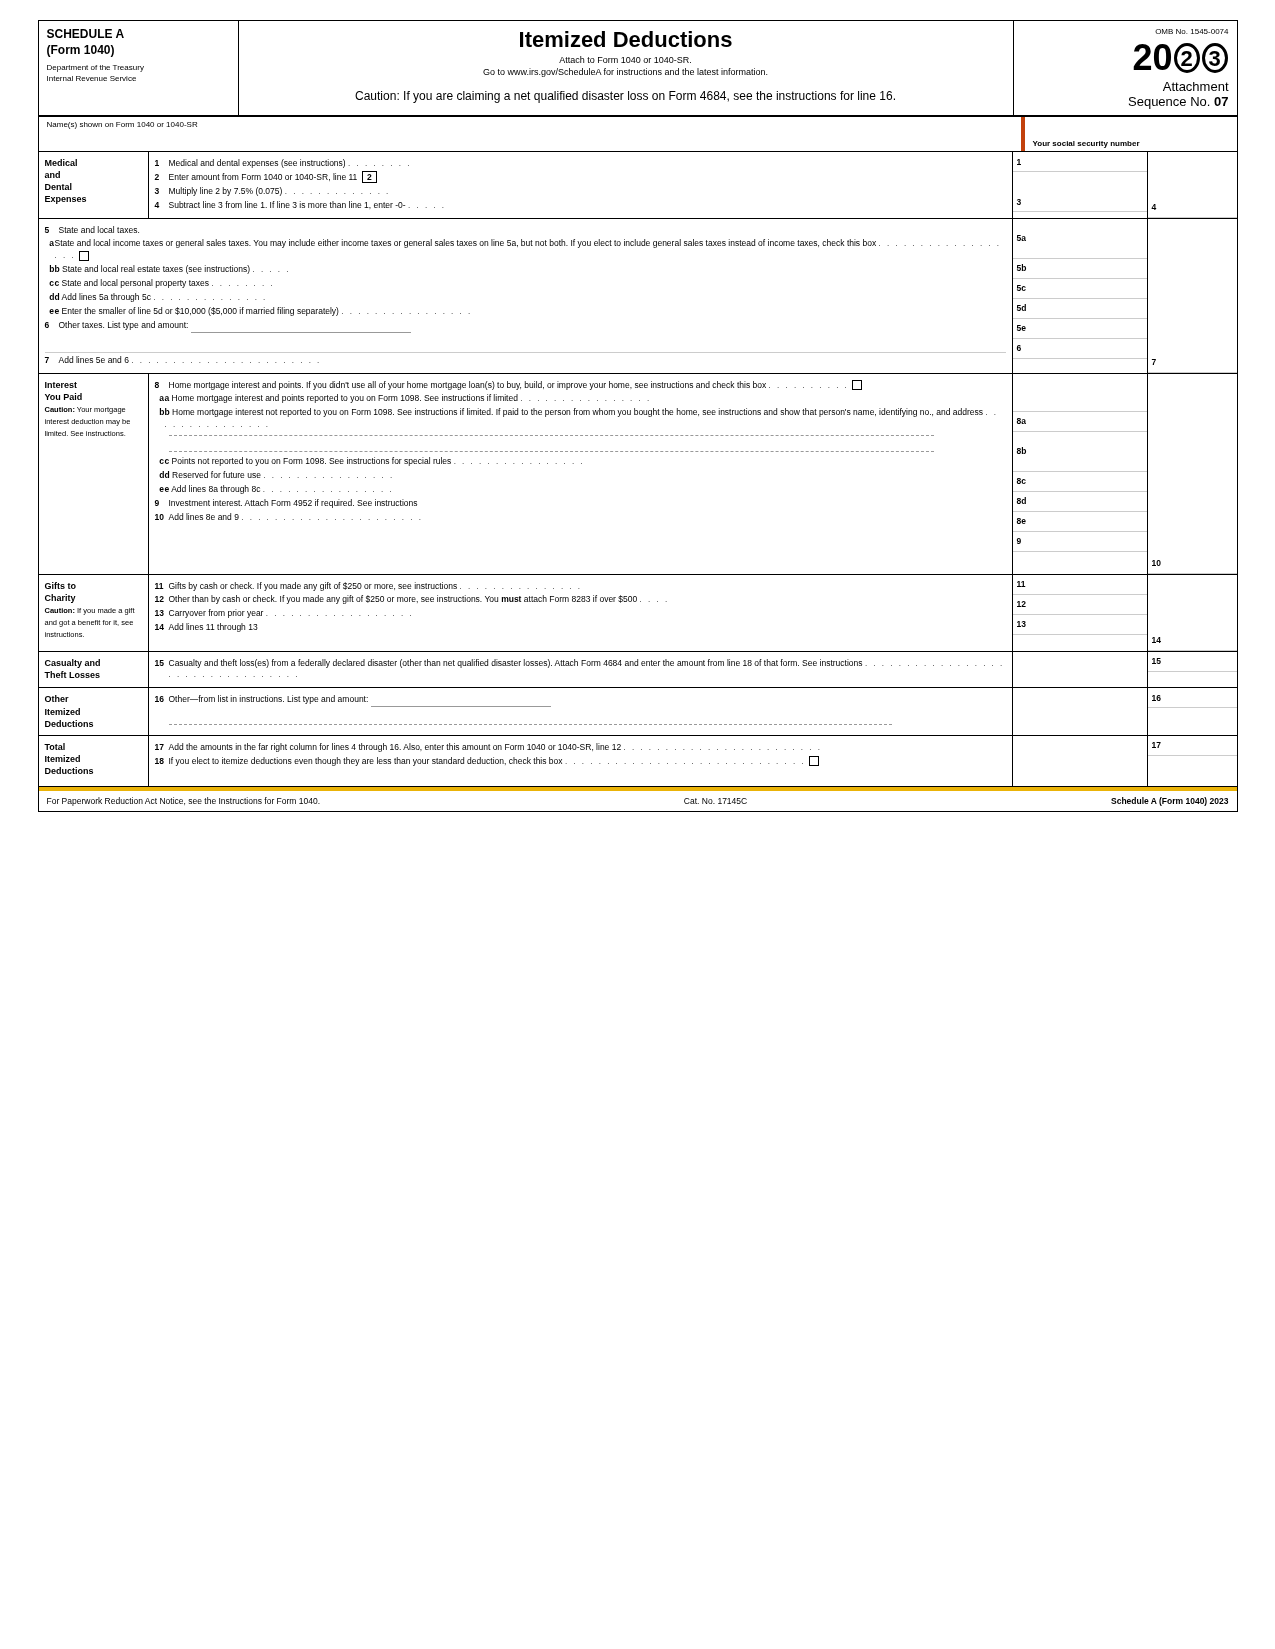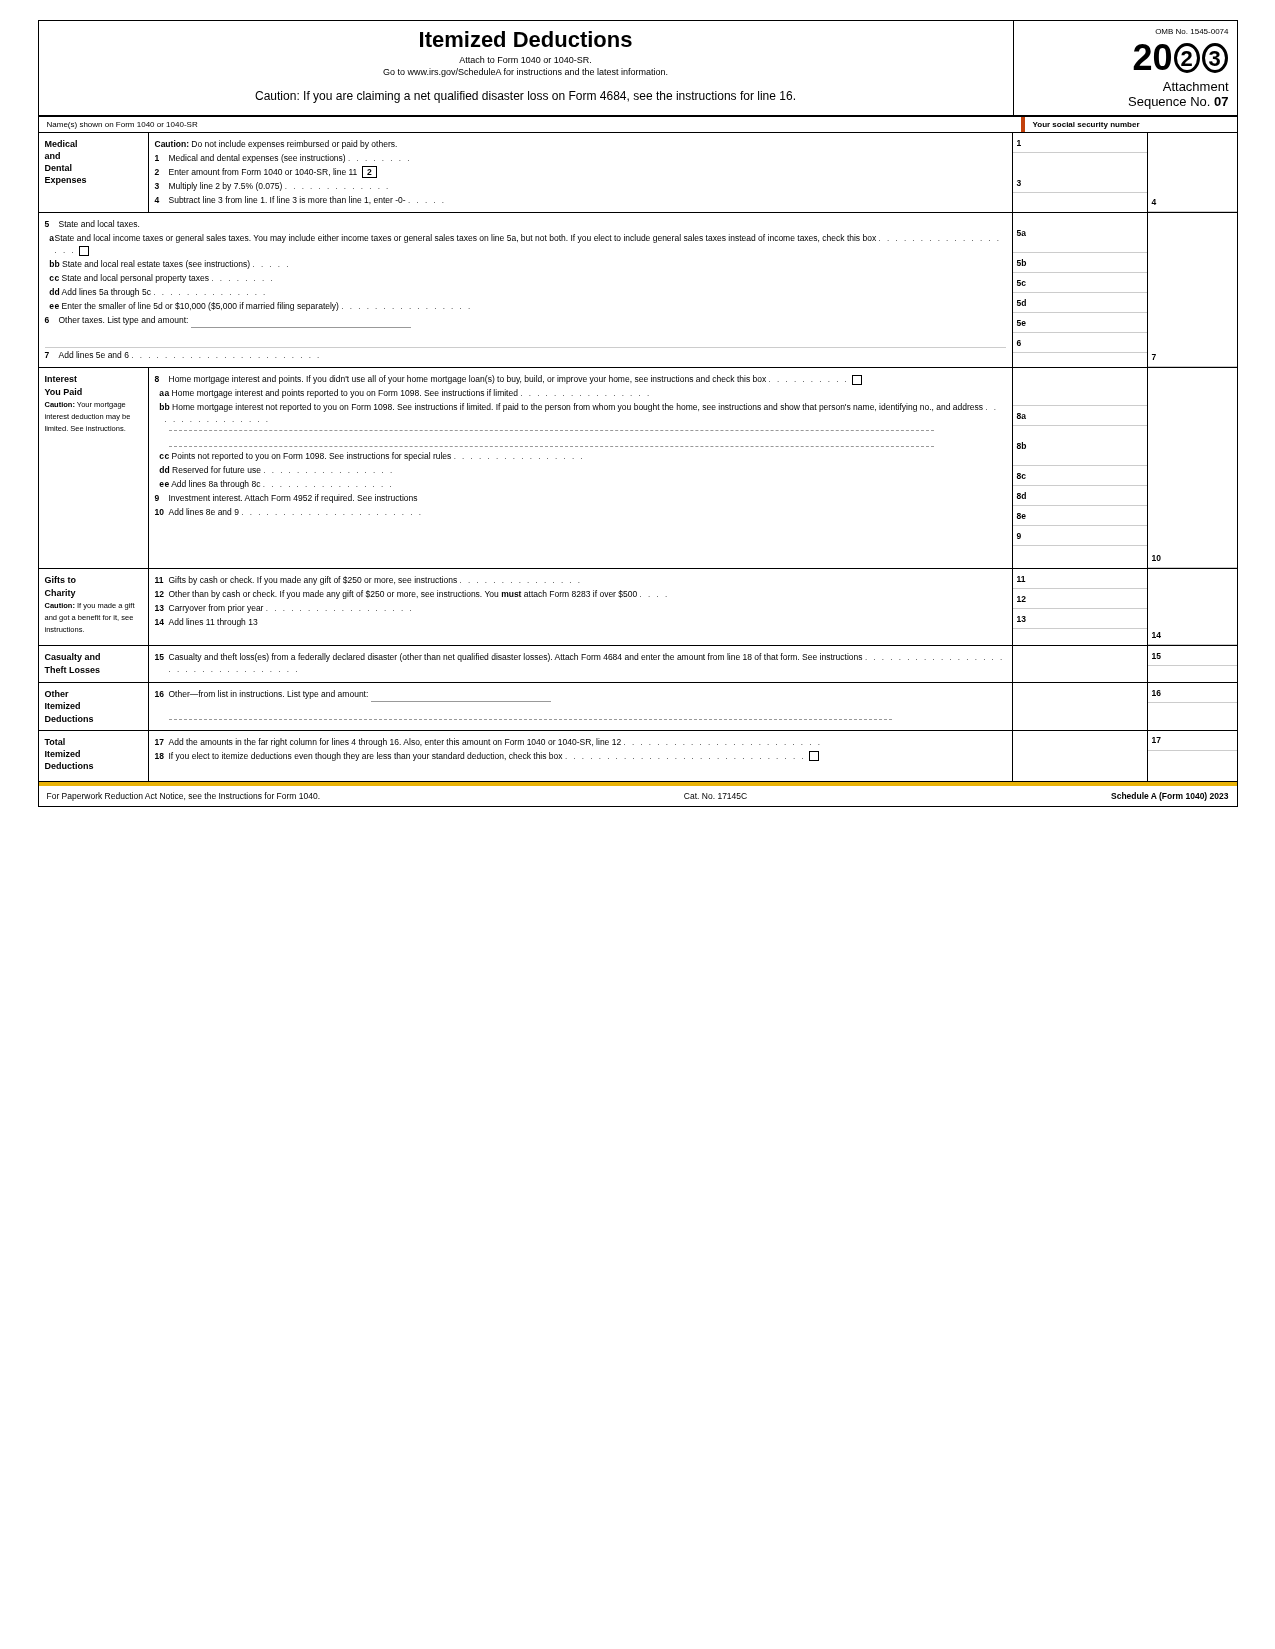--- a/index.html
+++ b/index.html
@@ -85,20 +85,21 @@
       flex: 1;
       padding: 3px 8px;
       font-size: 8px;
       border-right: 4px solid #c2410c;
     }
     .ssn-field {
       width: 212px;
       padding: 3px 8px;
       font-size: 8px;
       font-weight: bold;
+      margin-top: 19px;
     }
     
     .checkbox {
       display: inline-block;
       width: 10px;
       height: 10px;
       border: 1px solid #000;
       vertical-align: middle;
       margin-left: 3px;
     }
@@ -197,20 +198,30 @@
     .tall-cell {
       min-height: 40px;
     }
   </style>
 </head>
 <body>
 
 <div class="page">
 
   <div class="header">
+    <div class="header-left">
+      <div class="schedule-title">
+        <span>SCHEDULE A</span><br>
+        <span>(Form 1040)</span>
+      </div>
+      <div class="dept-info">
+        <span>Department of the Treasury</span><br>
+        <span>Internal Revenue Service</span>
+      </div>
+    </div>
     <div class="header-center">
       <div class="form-title">Itemized Deductions</div>
       <div class="form-subtitle">
         <span>Attach to Form 1040 or 1040-SR.</span>
       </div>
       <div class="form-subtitle">
         <span>Go to www.irs.gov/ScheduleA for instructions and the latest information.</span>
       </div>
       <div class="caution-line">
         <span>Caution: If you are claiming a net qualified disaster loss on Form 4684, see the instructions for line 16.</span>
@@ -238,23 +249,20 @@
       <span>Your social security number</span>
     </div>
   </div>
 
   <div class="body-row">
     <div class="body-label">
       <strong>Medical<br>and<br>Dental<br>Expenses</strong>
     </div>
     <div class="body-content">
       <div class="lc">
-        <span class="lc-txt"><strong>Caution:</strong> Do not include expenses reimbursed or paid by others.</span>
-      </div>
-      <div class="lc">
         <span class="lc-num">1</span>
         <span class="lc-txt">Medical and dental expenses (see instructions) <span class="dots">. . . . . . . .</span></span>
       </div>
       <div class="lc">
         <span class="lc-num">2</span>
         <span class="lc-txt">Enter amount from Form 1040 or 1040-SR, line 11 &nbsp;<span style="border:1px solid #000;padding:0 4px;font-weight:bold;">2</span></span>
       </div>
       <div class="lc">
         <span class="lc-num">3</span>
         <span class="lc-txt">Multiply line 2 by 7.5% (0.075) <span class="dots">. . . . . . . . . . . . .</span></span>

